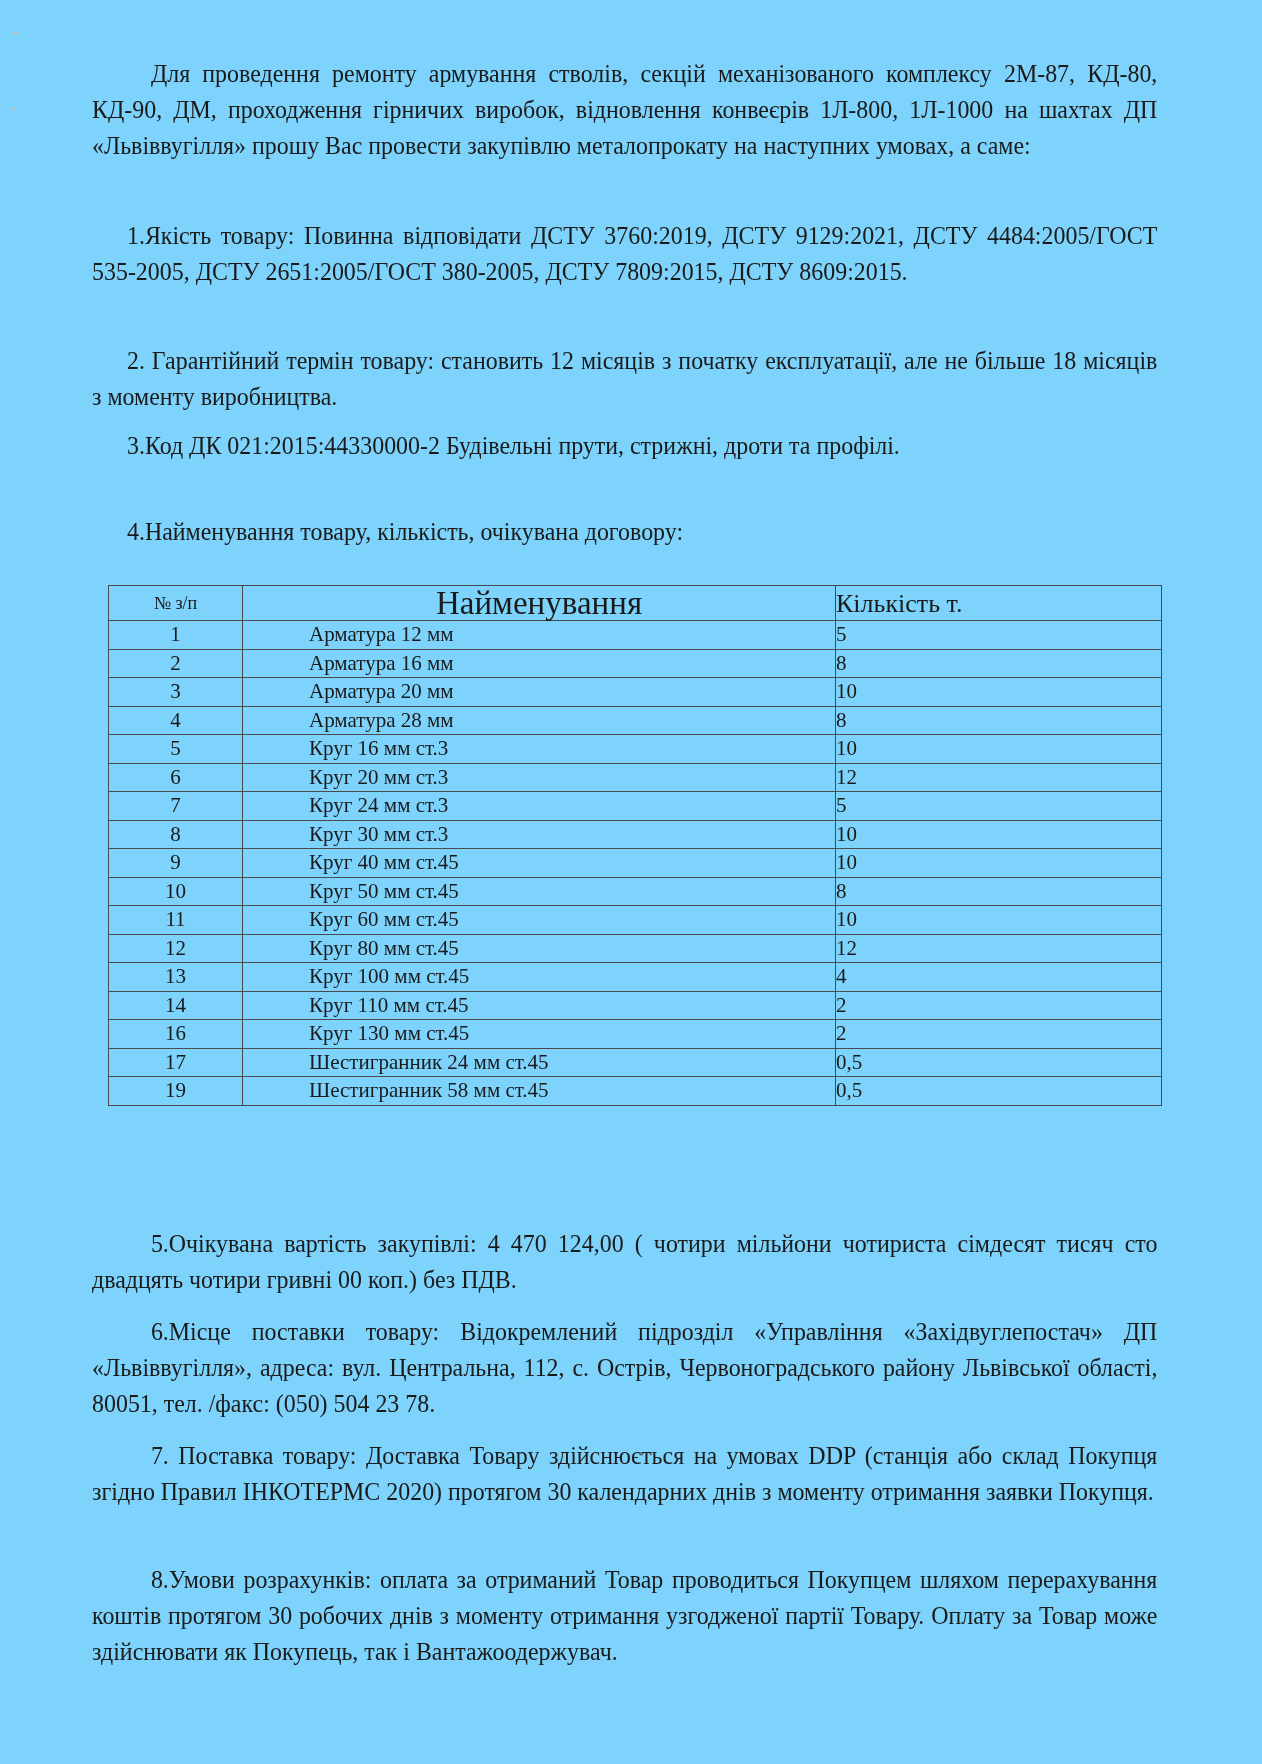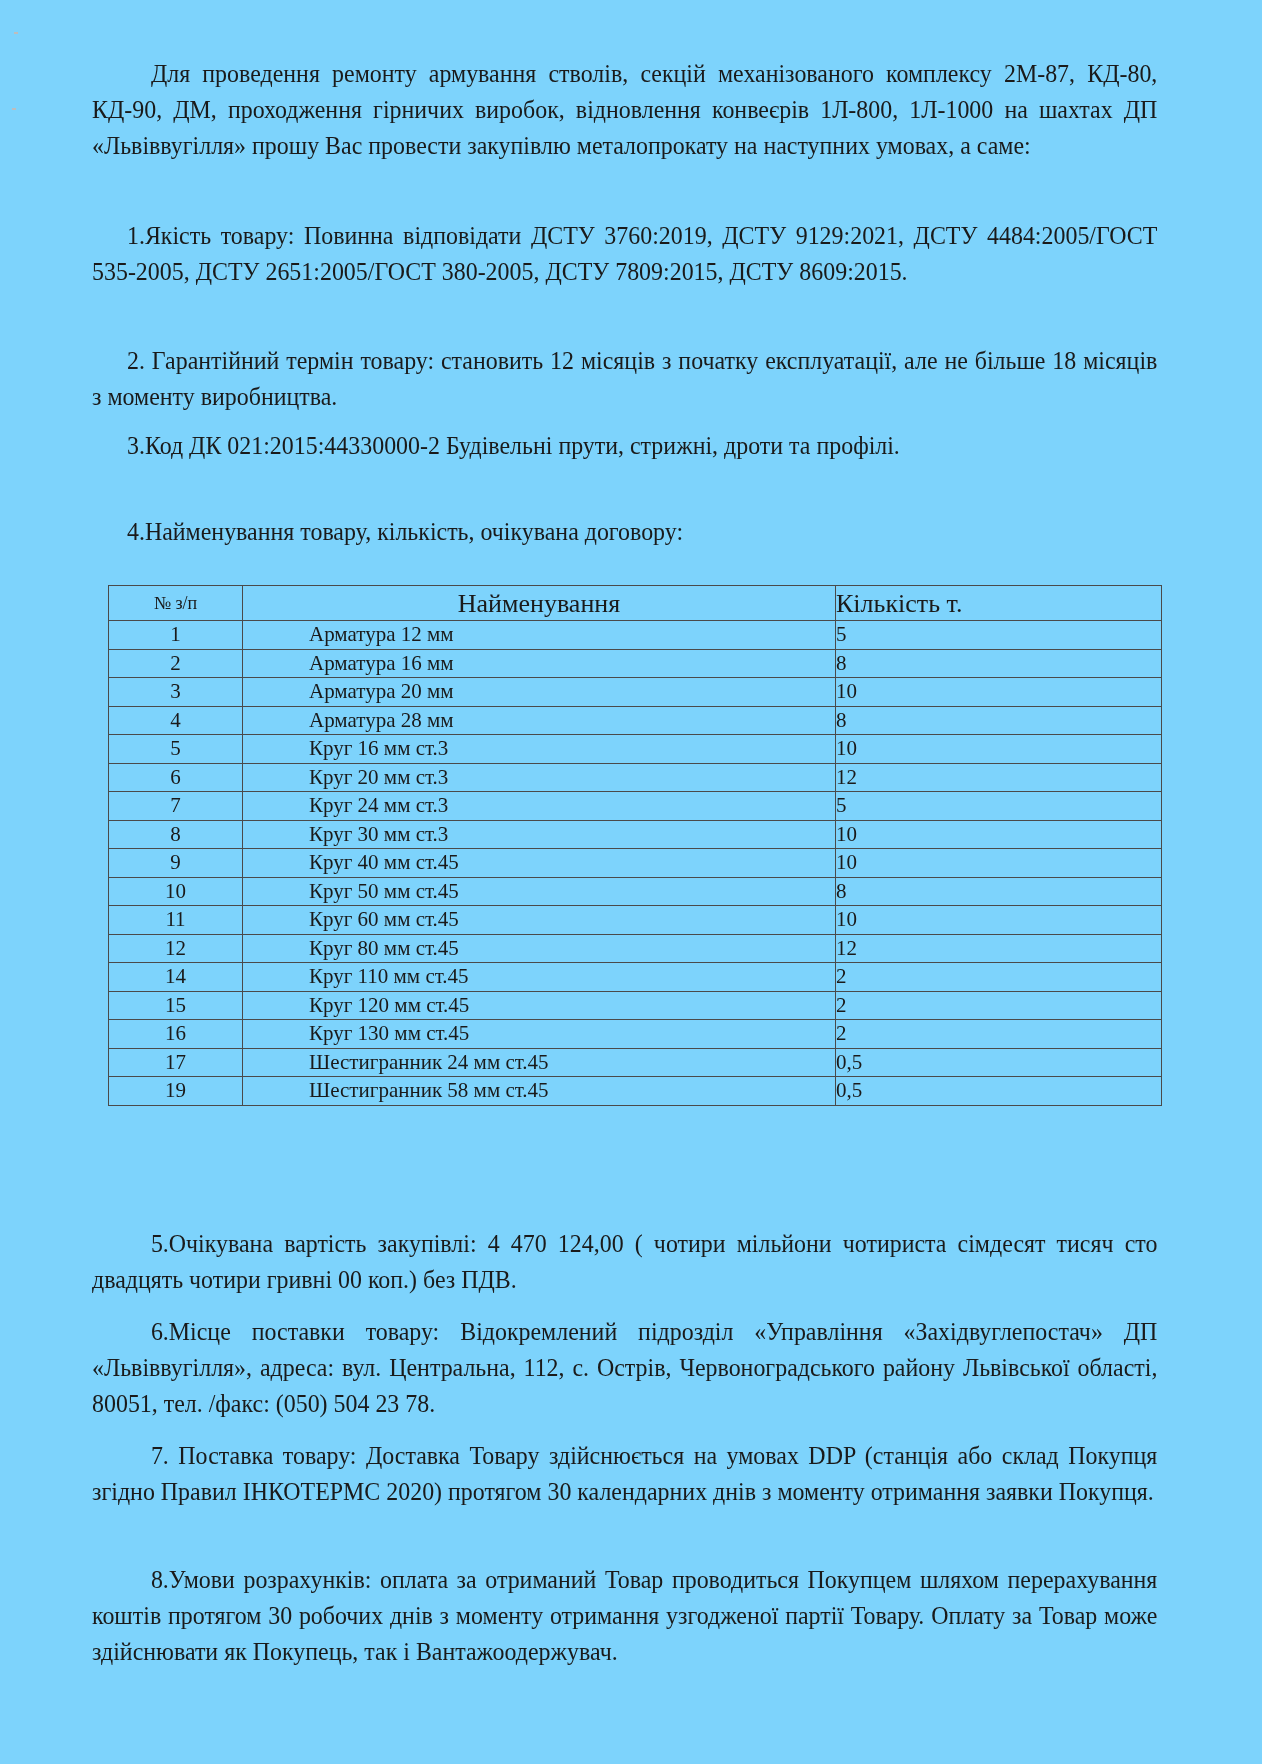--- a/index.html
+++ b/index.html
@@ -9,21 +9,21 @@
   .para { position: absolute; left: 92px; width: 1065px; font-size: 26px; line-height: 36px;
           text-align: justify; transform: scaleX(0.92); transform-origin: left top; width: 1158px; }
   .para.indent { text-indent: 64px; }
   .para.indent2 { text-indent: 38px; }
   table.items { position: absolute; left: 108px; top: 585px; width: 1054px; border-collapse: collapse;
                 font-size: 21px; }
   table.items th, table.items td { border: 1.5px solid #4a4a4a; padding: 0; height: 27.5px; line-height: 27px; }
   table.items th { font-weight: normal; height: 34px; }
   .c-no { width: 133px; text-align: center; }
   .c-name { width: 526px; text-align: left; }
-  .c-name.hd { text-align: center; font-size: 26px; }
+  .c-name.hd { text-align: center; font-size: 33px; }
   .c-no.hd { font-size: 18px; }
   .c-qty { text-align: left; }
   .c-qty.hd { font-size: 26px; }
   td.c-name { padding-left: 66px !important; }
   .scan-mark { position: absolute; background: #bdbdbd; }
 </style>
 </head>
 <body>
 
 <div class="page">
@@ -99,27 +99,27 @@
           <td class="c-no">11</td>
           <td class="c-name">Круг 60 мм ст.45</td>
           <td class="c-qty">10</td>
         </tr>
         <tr>
           <td class="c-no">12</td>
           <td class="c-name">Круг 80 мм ст.45</td>
           <td class="c-qty">12</td>
         </tr>
         <tr>
+          <td class="c-no">13</td>
+          <td class="c-name">Круг 100 мм ст.45</td>
+          <td class="c-qty">4</td>
+        </tr>
+        <tr>
           <td class="c-no">14</td>
           <td class="c-name">Круг 110 мм ст.45</td>
-          <td class="c-qty">2</td>
-        </tr>
-        <tr>
-          <td class="c-no">15</td>
-          <td class="c-name">Круг 120 мм ст.45</td>
           <td class="c-qty">2</td>
         </tr>
         <tr>
           <td class="c-no">16</td>
           <td class="c-name">Круг 130 мм ст.45</td>
           <td class="c-qty">2</td>
         </tr>
         <tr>
           <td class="c-no">17</td>
           <td class="c-name">Шестигранник 24 мм ст.45</td>

